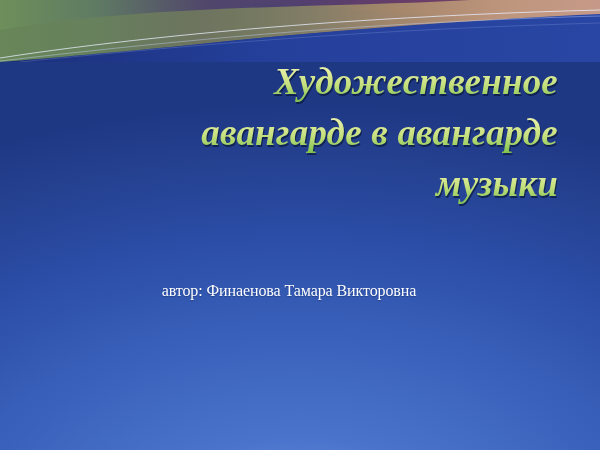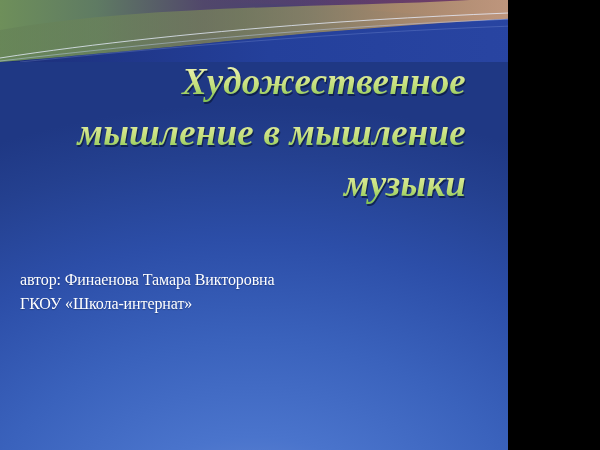--- a/index.html
+++ b/index.html
@@ -2,21 +2,21 @@
 <html><head>
 <meta charset="utf-8">
 <style>
   html, body {
     margin: 0;
     padding: 0;
     background: #000;
   }
   #slide {
     position: relative;
-    width: 508px;
+    width: 600px;
     height: 450px;
     overflow: hidden;
     font-family: "Liberation Serif", "DejaVu Serif", serif;
     background:
       radial-gradient(120% 95% at 50% 118%, #6d8fd8 0%, #4a74cc 22%, #3a62bc 45%, #2c4ea8 68%, #24408f 88%, #1f3884 100%);
   }
 
   
   .band-wrap {
     position: absolute;
@@ -47,22 +47,22 @@
     -webkit-text-fill-color: transparent;
     filter: drop-shadow(1.5px 2px 0.6px rgba(10,25,60,0.72));
     white-space: nowrap;
   }
 
   
   .subtitle-block {
     position: absolute;
     left: 20px;
     right: 42px;
-    top: 268px;
-    text-align: left;
+    top: 279px;
+    text-align: center;
   }
   .subtitle-line {
     font-size: 16px;
     line-height: 23.5px;
     color: #ffffff;
     letter-spacing: -0.1px;
     text-shadow: 0 1px 1px rgba(15,35,80,0.45);
     white-space: nowrap;
   }
 </style>
@@ -113,22 +113,21 @@
                C120,52 50,58 0,62 Z" fill="url(#gradNavy)"></path>
 
       <path d="M0,58 C90,44 210,31 340,22 C430,16 520,12 600,10" fill="none" stroke="#e8efff" stroke-width="0.9" opacity="0.85"></path>
       <path d="M0,61 C95,50 215,37 345,28 C435,22 525,18 600,16" fill="none" stroke="#c8d8ff" stroke-width="0.7" opacity="0.6"></path>
       <path d="M20,62 C120,52 240,41 370,33 C455,28 530,25 600,23" fill="none" stroke="#aabdf0" stroke-width="0.55" opacity="0.4"></path>
     </svg>
   </div>
 
   <div class="title-block">
     <div class="title-line">Художественное</div>
-    <div class="title-line">мышление в мышление</div>
+    <div class="title-line">авангарде в авангарде</div>
     <div class="title-line">музыки</div>
   </div>
 
   <div class="subtitle-block">
     <div class="subtitle-line">автор: Финаенова Тамара Викторовна</div>
-    <div class="subtitle-line">ГКОУ «Школа-интернат»</div>
   </div>
 
 </div>
 
 </body></html>

